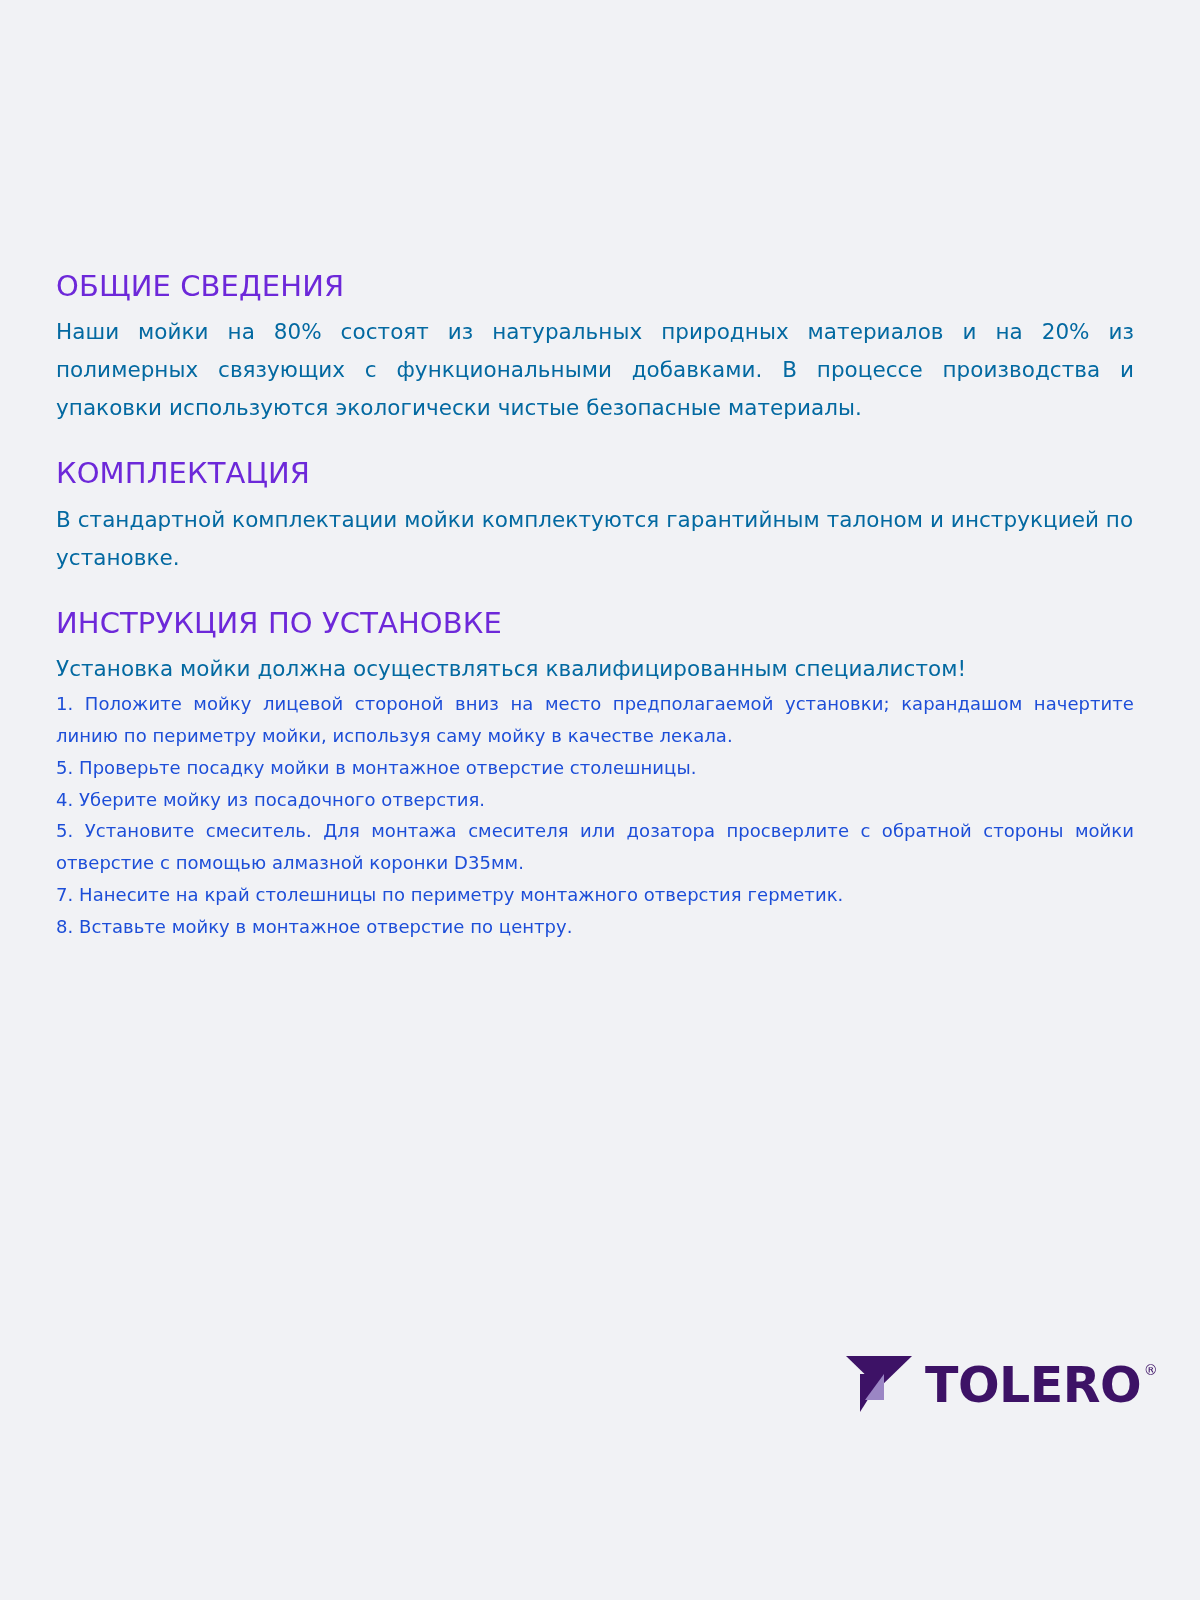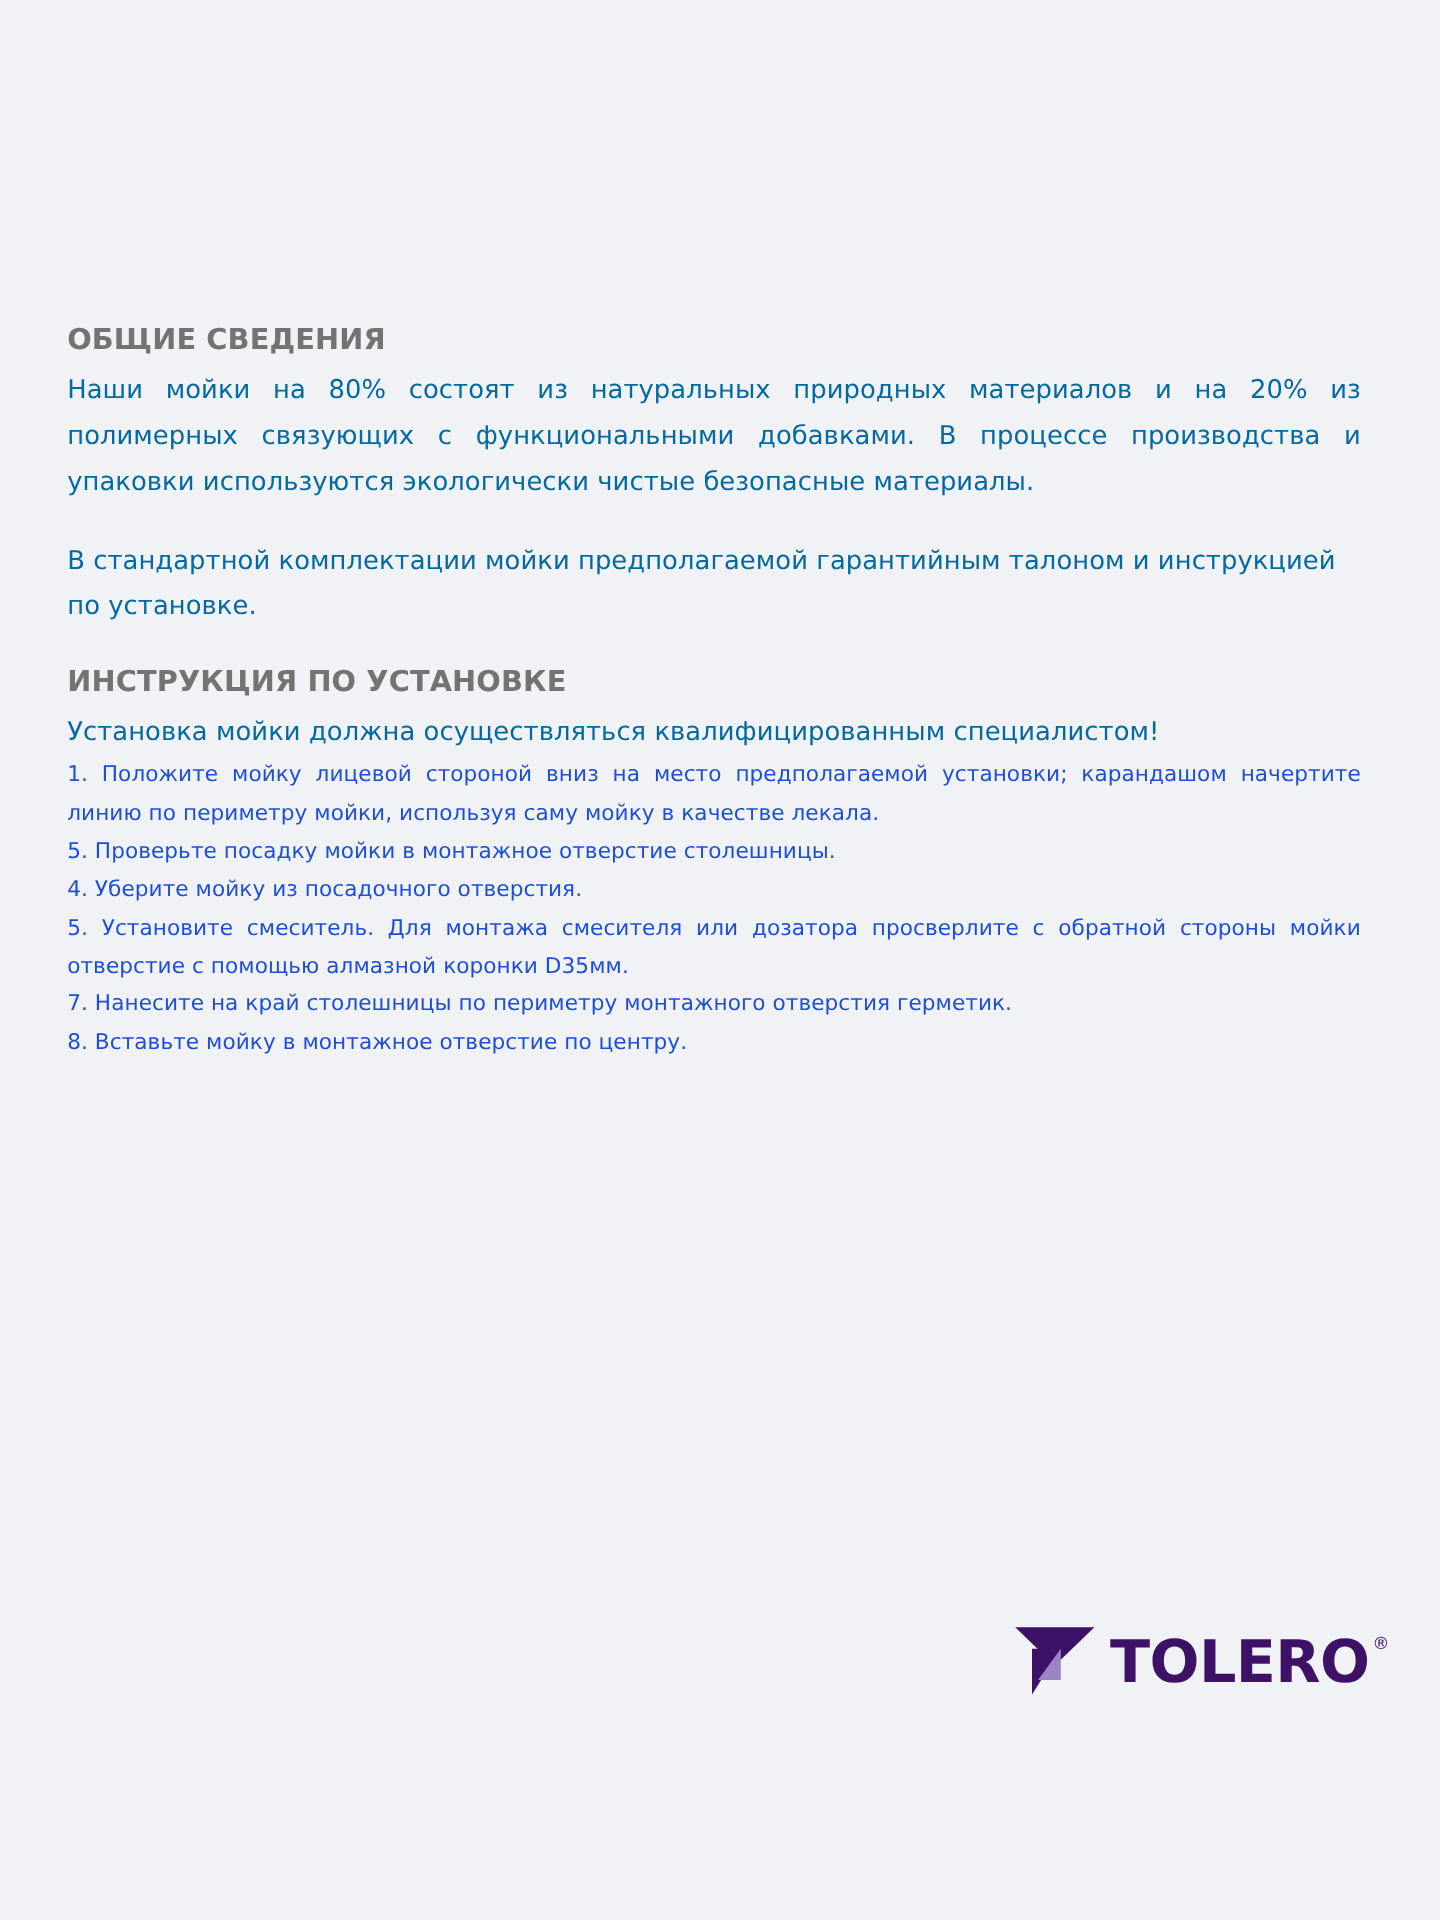--- a/index.html
+++ b/index.html
@@ -29,26 +29,26 @@
     top: 268px;
     width: 1078px;
   }
 
   .section {
     margin-bottom: 28px;
   }
   .section:last-of-type { margin-bottom: 0; }
 
   h2.heading {
-    font-size: 24px;
-    font-weight: 700;
+    font-size: 29px;
+    font-weight: 400;
     letter-spacing: 0.1px;
     margin: 0 0 9px 0;
     line-height: 1.25;
-    color: #737373;
+    color: #6d28d9;
   }
 
   p.para {
     font-size: 21.5px;
     font-weight: 400;
     line-height: 1.77;
     margin: 0;
     color: #0369a1;
     letter-spacing: 0.05px;
   }
@@ -115,21 +115,22 @@
 <div class="page">
 
   <div class="content">
 
     <div class="section">
       <h2 class="heading">ОБЩИЕ СВЕДЕНИЯ</h2>
       <p class="para justify">Наши мойки на 80% состоят из натуральных природных материалов и на 20% из полимерных связующих с функциональными добавками. В процессе производства и упаковки используются экологически чистые безопасные материалы.</p>
     </div>
 
     <div class="section">
-      <p class="para">В стандартной комплектации мойки предполагаемой гарантийным талоном и инструкцией по установке.</p>
+      <h2 class="heading">КОМПЛЕКТАЦИЯ</h2>
+      <p class="para">В стандартной комплектации мойки комплектуются гарантийным талоном и инструкцией по установке.</p>
     </div>
 
     <div class="section">
       <h2 class="heading">ИНСТРУКЦИЯ ПО УСТАНОВКЕ</h2>
       <p class="para">Установка мойки должна осуществляться квалифицированным специалистом!</p>
       <ul class="list">
         <li class="justify">1.  Положите мойку лицевой стороной вниз на место предполагаемой установки; карандашом начертите линию по периметру мойки, используя саму мойку в качестве лекала.</li>
         <li>5.  Проверьте посадку мойки в монтажное отверстие столешницы.</li>
         <li>4.  Уберите мойку из посадочного отверстия.</li>
         <li class="justify">5.  Установите смеситель. Для монтажа смесителя или дозатора просверлите с обратной стороны мойки отверстие с помощью алмазной коронки D35мм.</li>

